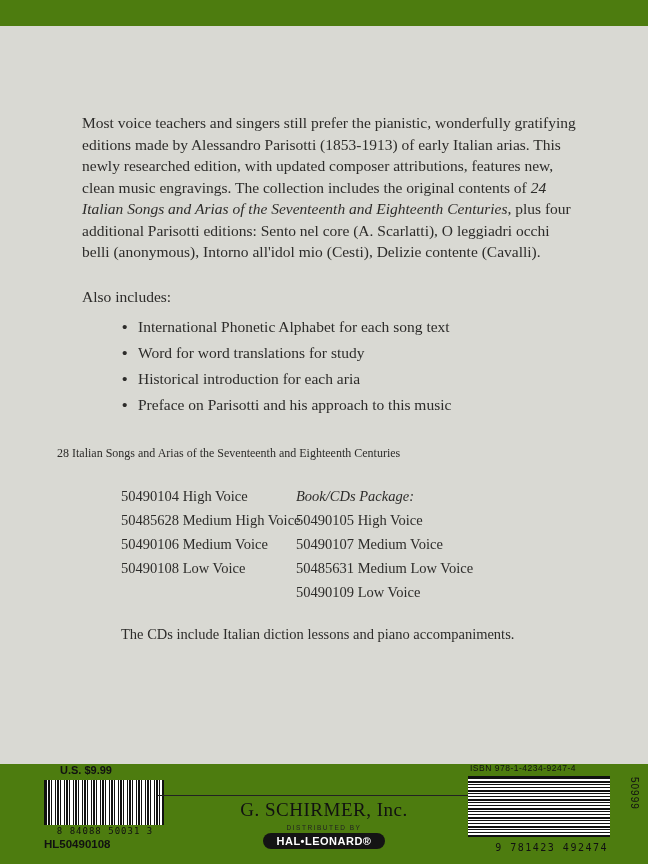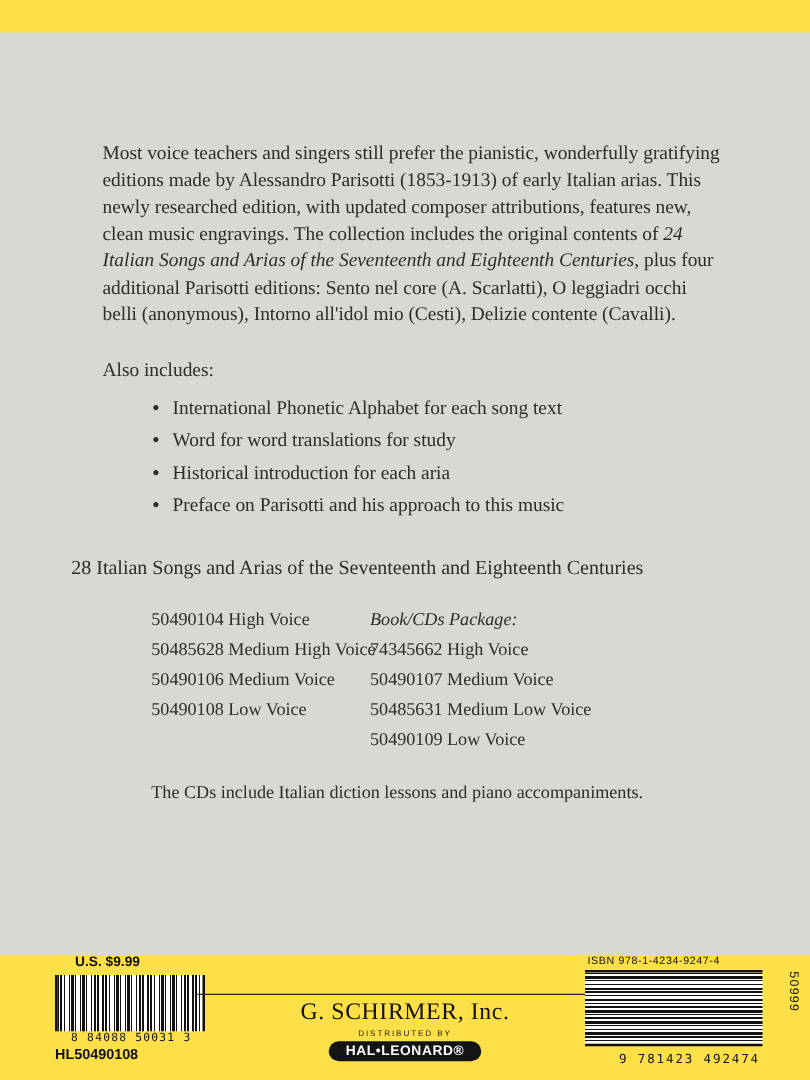--- a/index.html
+++ b/index.html
@@ -1,34 +1,34 @@
 <!DOCTYPE html>
 <html><head>
 <meta charset="utf-8">
 <style>
   * { margin:0; padding:0; box-sizing:border-box; }
   html,body { background:#ffffff; }
   body { width:648px; height:864px; font-family:"Liberation Serif", serif; }
-  .page { position:relative; width:648px; height:864px; background:#fde047; overflow:hidden; }
+  .page { position:relative; width:648px; height:864px; background:#4d7c0f; overflow:hidden; }
 
   
   .cover { position:absolute; left:0; top:26px; width:648px; height:738px;
            background:#d9d9d3; color:#2d2c2a; }
 
   .intro { position:absolute; left:82px; top:86px; width:494px;
            font-size:15.5px; line-height:21.5px; }
   .intro em { font-style:italic; }
 
   .also-label { position:absolute; left:82px; top:262px; font-size:15.5px; }
 
   .bullets { position:absolute; left:122px; top:288px; width:440px; list-style:none; }
   .bullets li { font-size:15.5px; line-height:26px; position:relative; padding-left:16px; }
   .bullets li::before { content:"•"; position:absolute; left:0; top:0; font-weight:bold; }
 
-  .series-title { position:absolute; left:57px; top:420px; font-size:16px; }
+  .series-title { position:absolute; left:57px; top:420px; font-size:12px; }
 
   .catalog { position:absolute; left:121px; top:458px; width:430px; font-size:14.5px; }
   .catalog .cols { display:flex; }
   .catalog .col { width:175px; }
   .catalog .col.second { width:255px; }
   .catalog .hdr { font-style:italic; line-height:24px; }
   .catalog .row { line-height:24px; white-space:nowrap; }
 
   .cd-note { position:absolute; left:121px; top:600px; font-size:14.5px; }
 
@@ -88,21 +88,21 @@
     <div class="catalog">
       <div class="cols">
         <div class="col">
           <div class="row">50490104 High Voice</div>
           <div class="row">50485628 Medium High Voice</div>
           <div class="row">50490106 Medium Voice</div>
           <div class="row">50490108 Low Voice</div>
         </div>
         <div class="col second">
           <div class="hdr">Book/CDs Package:</div>
-          <div class="row">74345662 High Voice</div>
+          <div class="row">50490105 High Voice</div>
           <div class="row">50490107 Medium Voice</div>
           <div class="row">50485631 Medium Low Voice</div>
           <div class="row">50490109 Low Voice</div>
         </div>
       </div>
     </div>
 
     <div class="cd-note">The CDs include Italian diction lessons and piano accompaniments.</div>
 
   </div>

